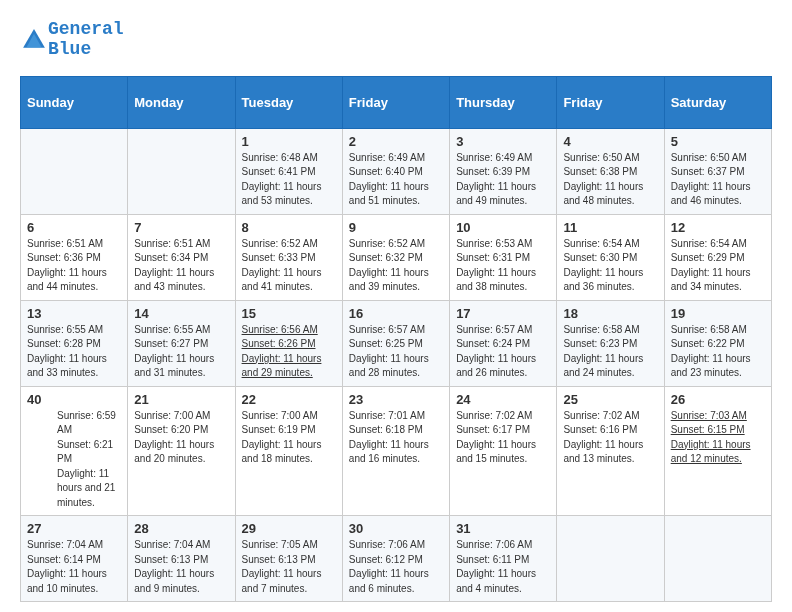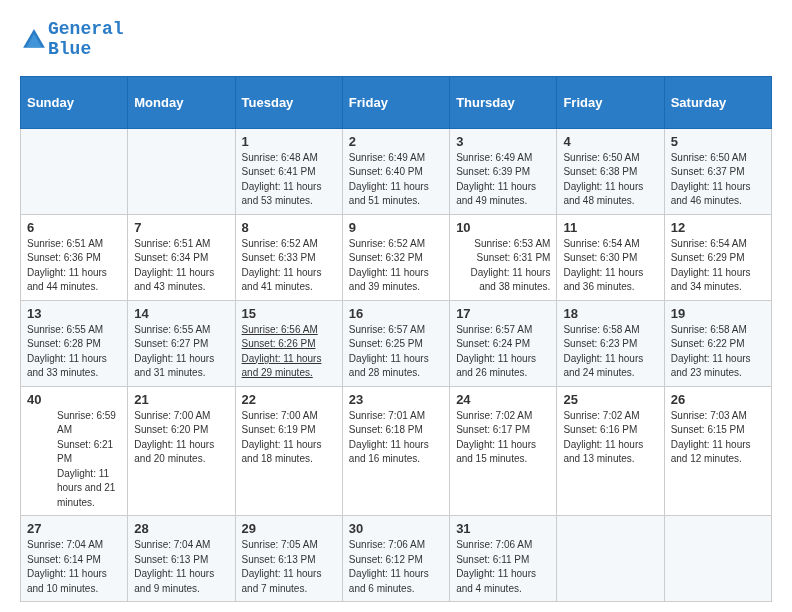--- a/index.html
+++ b/index.html
@@ -175,21 +175,21 @@
 Daylight: 11 hours and 41 minutes.</div>
         </td>
         <td>
           <span class="day-number">9</span>
           <div class="cell-info" style="white-space: pre-line;">Sunrise: 6:52 AM
 Sunset: 6:32 PM
 Daylight: 11 hours and 39 minutes.</div>
         </td>
         <td>
           <span class="day-number">10</span>
-          <div class="cell-info" style="white-space: pre-line; text-align: right;">Sunrise: 6:53 AM
+          <div class="cell-info" style="white-space: pre-line;">Sunrise: 6:53 AM
 Sunset: 6:31 PM
 Daylight: 11 hours and 38 minutes.</div>
         </td>
         <td>
           <span class="day-number">11</span>
           <div class="cell-info" style="white-space: pre-line;">Sunrise: 6:54 AM
 Sunset: 6:30 PM
 Daylight: 11 hours and 36 minutes.</div>
         </td>
         <td>
@@ -275,21 +275,21 @@
 Daylight: 11 hours and 15 minutes.</div>
         </td>
         <td>
           <span class="day-number">25</span>
           <div class="cell-info" style="white-space: pre-line;">Sunrise: 7:02 AM
 Sunset: 6:16 PM
 Daylight: 11 hours and 13 minutes.</div>
         </td>
         <td>
           <span class="day-number">26</span>
-          <div class="cell-info" style="white-space: pre-line;">Sunrise: 7:03 AM
+          <div class="cell-info" style="white-space: pre-line; text-decoration: underline;">Sunrise: 7:03 AM
 Sunset: 6:15 PM
 Daylight: 11 hours and 12 minutes.</div>
         </td>
       </tr>
       <tr>
         <td>
           <span class="day-number">27</span>
           <div class="cell-info" style="white-space: pre-line;">Sunrise: 7:04 AM
 Sunset: 6:14 PM
 Daylight: 11 hours and 10 minutes.</div>

